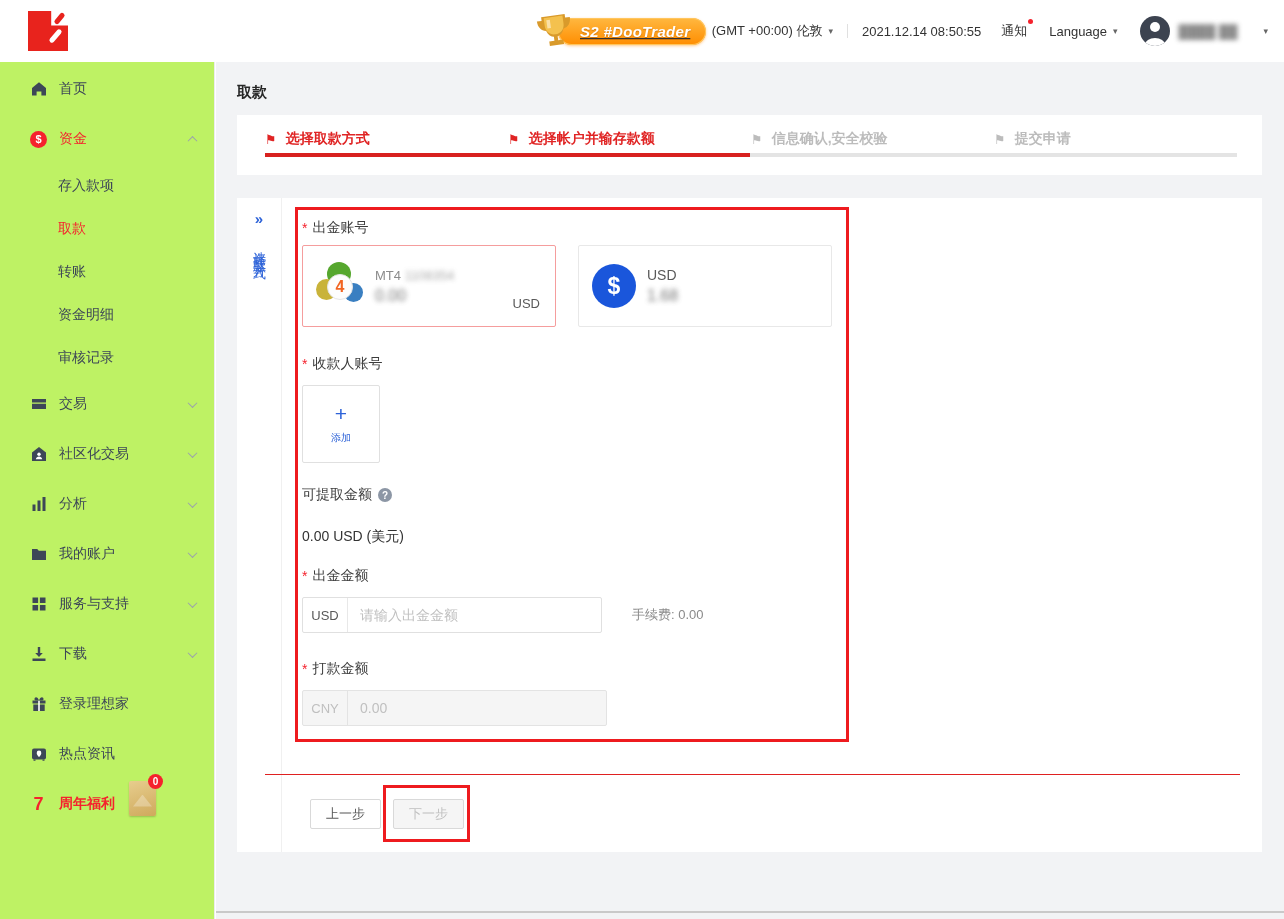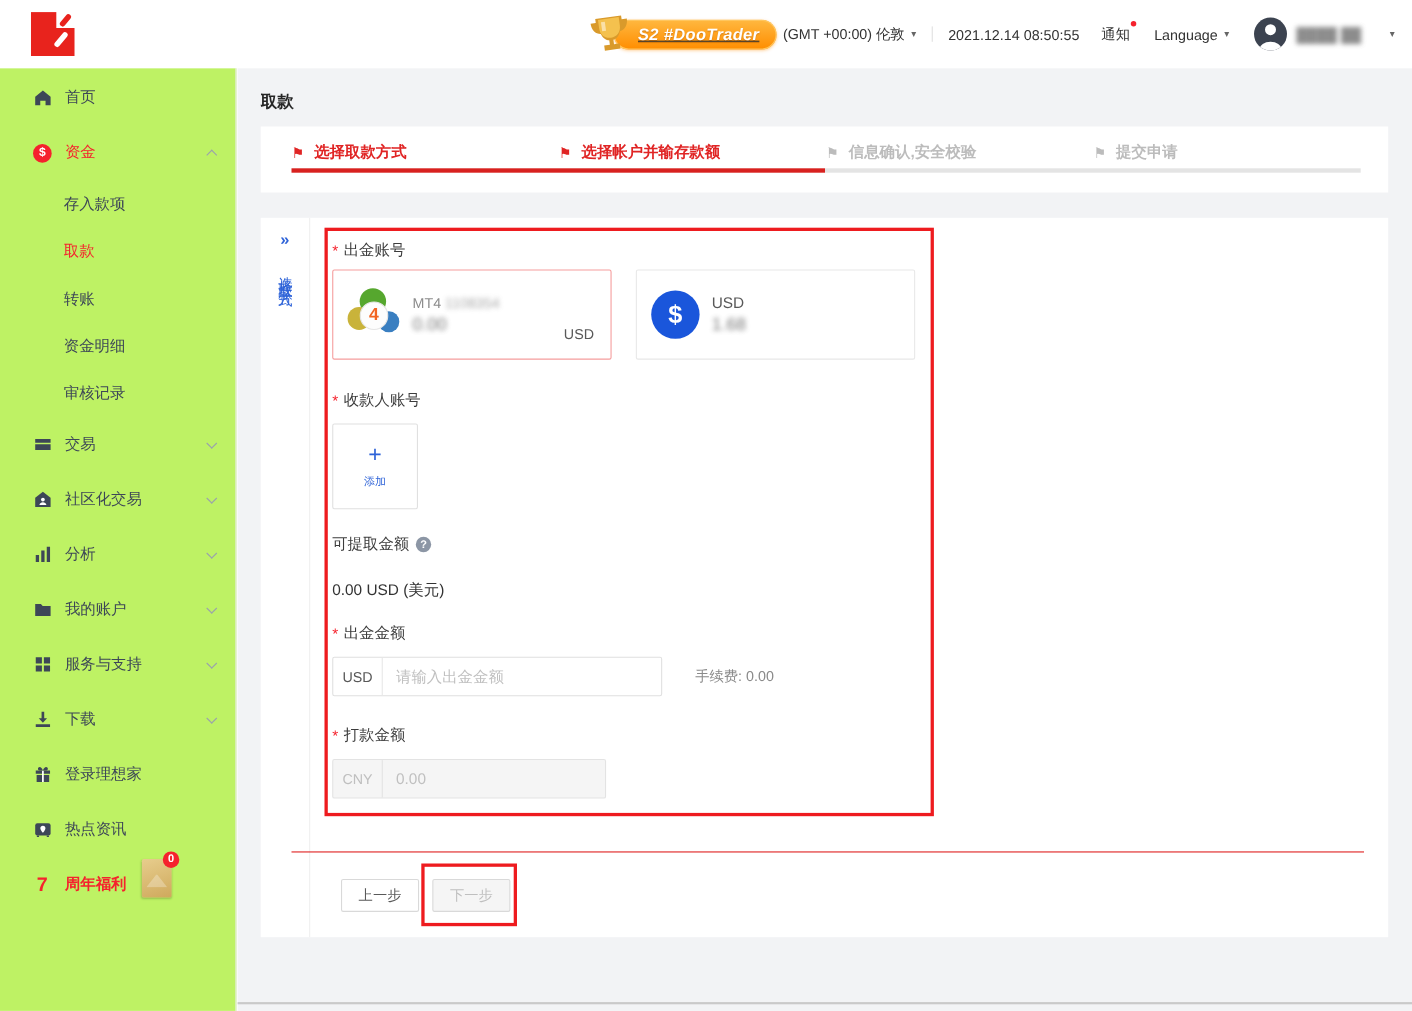--- a/index.html
+++ b/index.html
@@ -112,21 +112,21 @@
   .wd-value { position:absolute; left:65px; top:320px; font-size:14px; color:#333;margin-top:10px; }
 
   .amount-row { position:absolute; left:65px; top:399px; display:flex; align-items:center; }
   .inp-group { width:300px; height:36px; border:1px solid #e0e0e0; border-radius:2px; display:flex; background:#fff; }
   .inp-prefix { width:45px; display:flex; align-items:center; justify-content:center; font-size:13px; color:#595959; border-right:1px solid #e8e8e8; }
   .inp-group input { flex:1; border:0; outline:0; padding:0 12px; font-size:14px; color:#333; background:transparent; font-family:inherit; min-width:0; }
   .inp-group input::placeholder { color:#c0c0c0; }
   .fee { margin-left:30px; font-size:13px; color:#8a8a8a; }
 
   .payout-row { position:absolute; left:65px; top:492px; }
-  .inp-group.disabled { background:#f5f5f5; border-color:#e3e3e3; width:249px; }
+  .inp-group.disabled { background:#f5f5f5; border-color:#e3e3e3; width:305px; }
   .inp-group.disabled .inp-prefix { color:#bfbfbf; border-right-color:#e3e3e3; }
   .inp-group.disabled input { color:#c0c0c0; }
 
   .divider-red { position:absolute; left:28px; right:22px; top:576px; height:1px; background:#df2020; }
   .btn { position:absolute; top:601px; height:30px; padding:0 15px; font-size:13px; border-radius:2px; cursor:pointer;
     font-family:inherit; }
   .btn-prev { left:73px; background:#fff; border:1px solid #d9d9d9; color:#595959; }
   .btn-next { left:156px; background:#f5f5f5; border:1px solid #d9d9d9; color:#bfbfbf; cursor:not-allowed; }
 
   .footer-line { position:absolute; left:0; right:0; top:849px; height:2px; background:#c9c9c9; }

